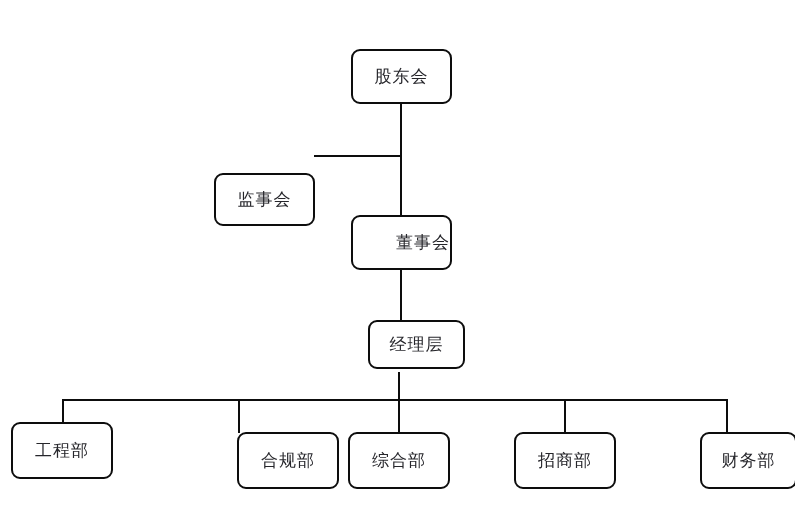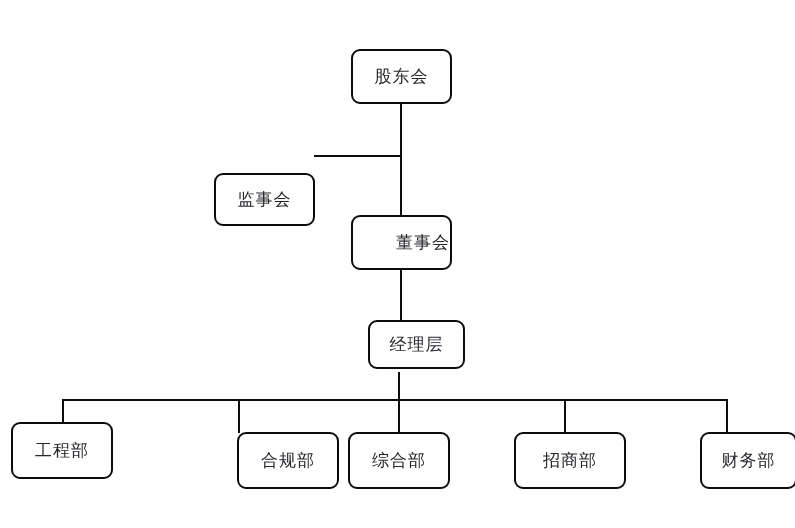--- a/index.html
+++ b/index.html
@@ -86,21 +86,21 @@
   </div>
 
   <div class="node" style="left:189px; top:432px; width:102px; height:57px;margin-left:48px;">
     <span class="node-label">合规部</span>
   </div>
 
   <div class="node" style="left:348px; top:432px; width:102px; height:57px;">
     <span class="node-label">综合部</span>
   </div>
 
-  <div class="node" style="left:514px; top:432px; width:112px; height:57px;">
+  <div class="node" style="left:514px; top:432px; width:102px; height:57px;">
     <span class="node-label">招商部</span>
   </div>
 
   <div class="node" style="left:700px; top:432px; width:97px; height:57px;">
     <span class="node-label">财务部</span>
   </div>
 
 </div>
 
 </body></html>

